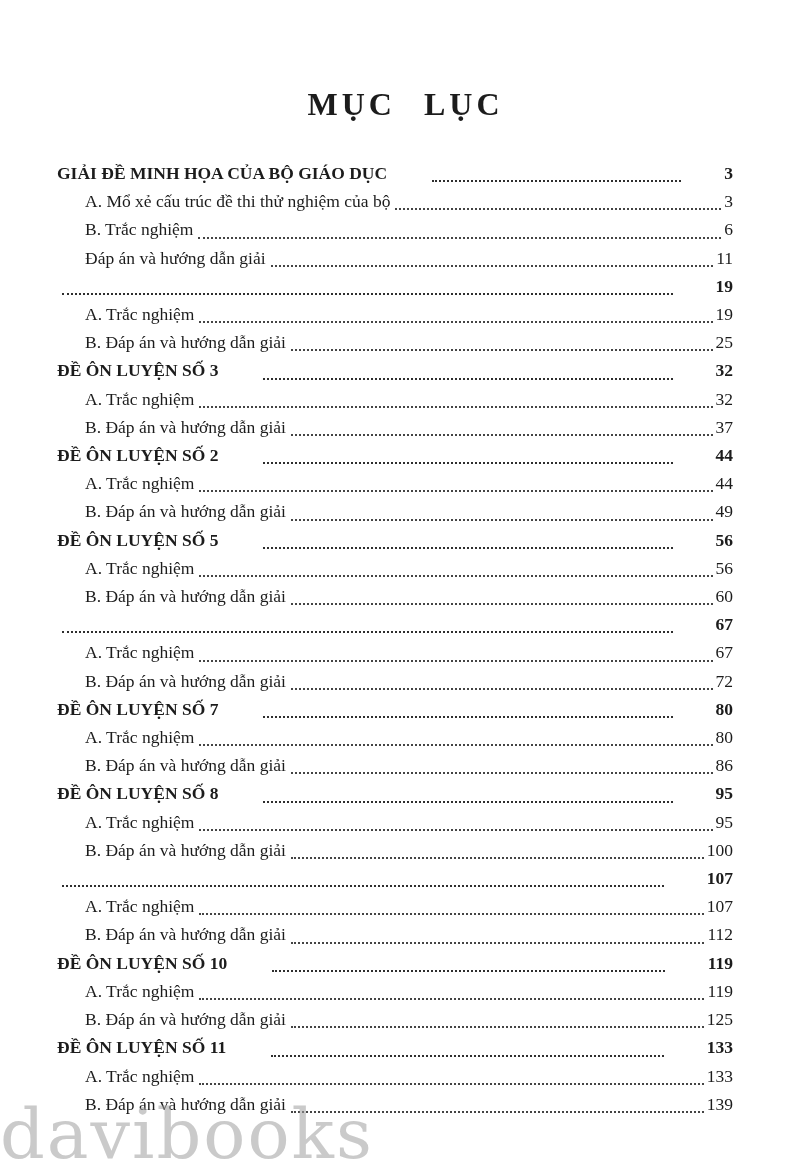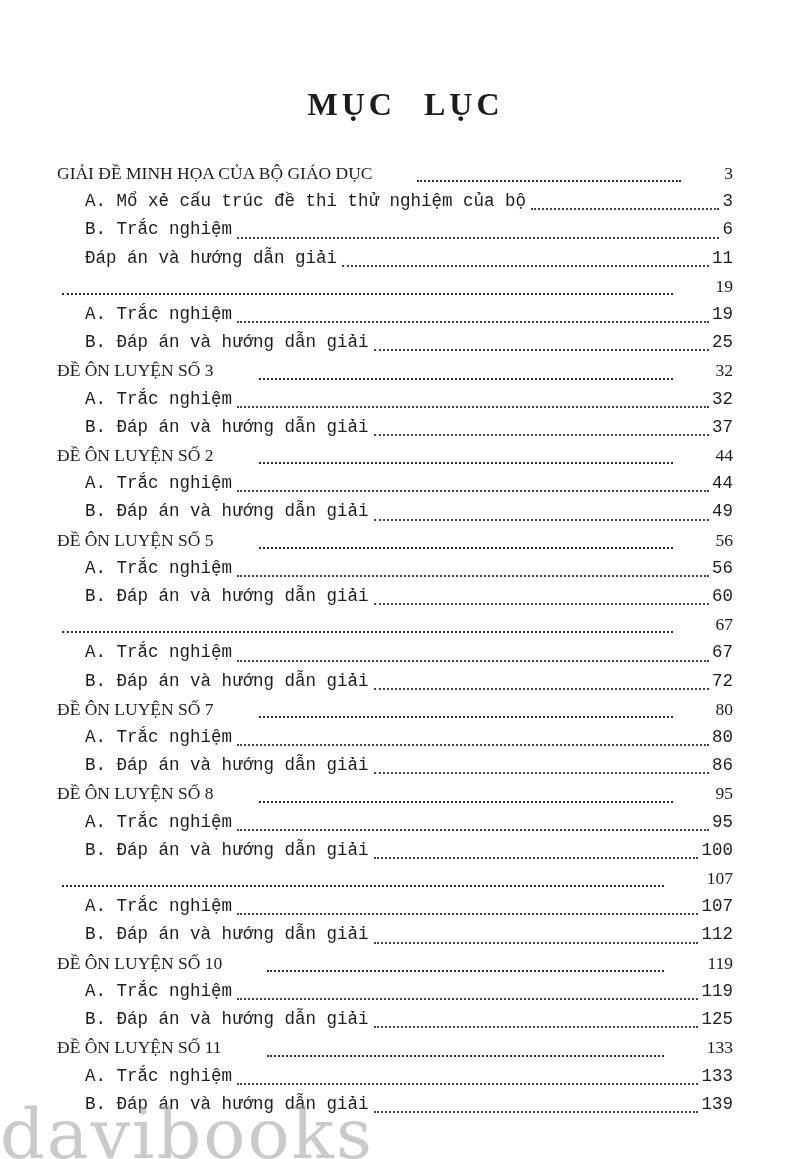--- a/index.html
+++ b/index.html
@@ -23,22 +23,22 @@
   }
   .toc {
     padding: 36px 78px 0 57px;
   }
   .toc-row {
     display: flex;
     align-items: flex-end;
     line-height: 28.2px;
     font-size: 17.5px;
   }
-  .toc-header { font-weight: normal; gap: 40px; }
-  .toc-sub { padding-left: 28px; font-family: Liberation Mono, monospace; }
+  .toc-header { font-weight: bold; gap: 40px; }
+  .toc-sub { padding-left: 28px; }
   .toc-label { white-space: nowrap; }
   .leader {
     flex: 1 1 auto;
     min-width: 12px;
     border-bottom: 2px dotted #2e2e2e;
     margin: 0 3px 5px 5px;
   }
   .toc-sub .leader { border-bottom: 2px dotted #444444; }
   .toc-page { white-space: nowrap; }
   .watermark {

